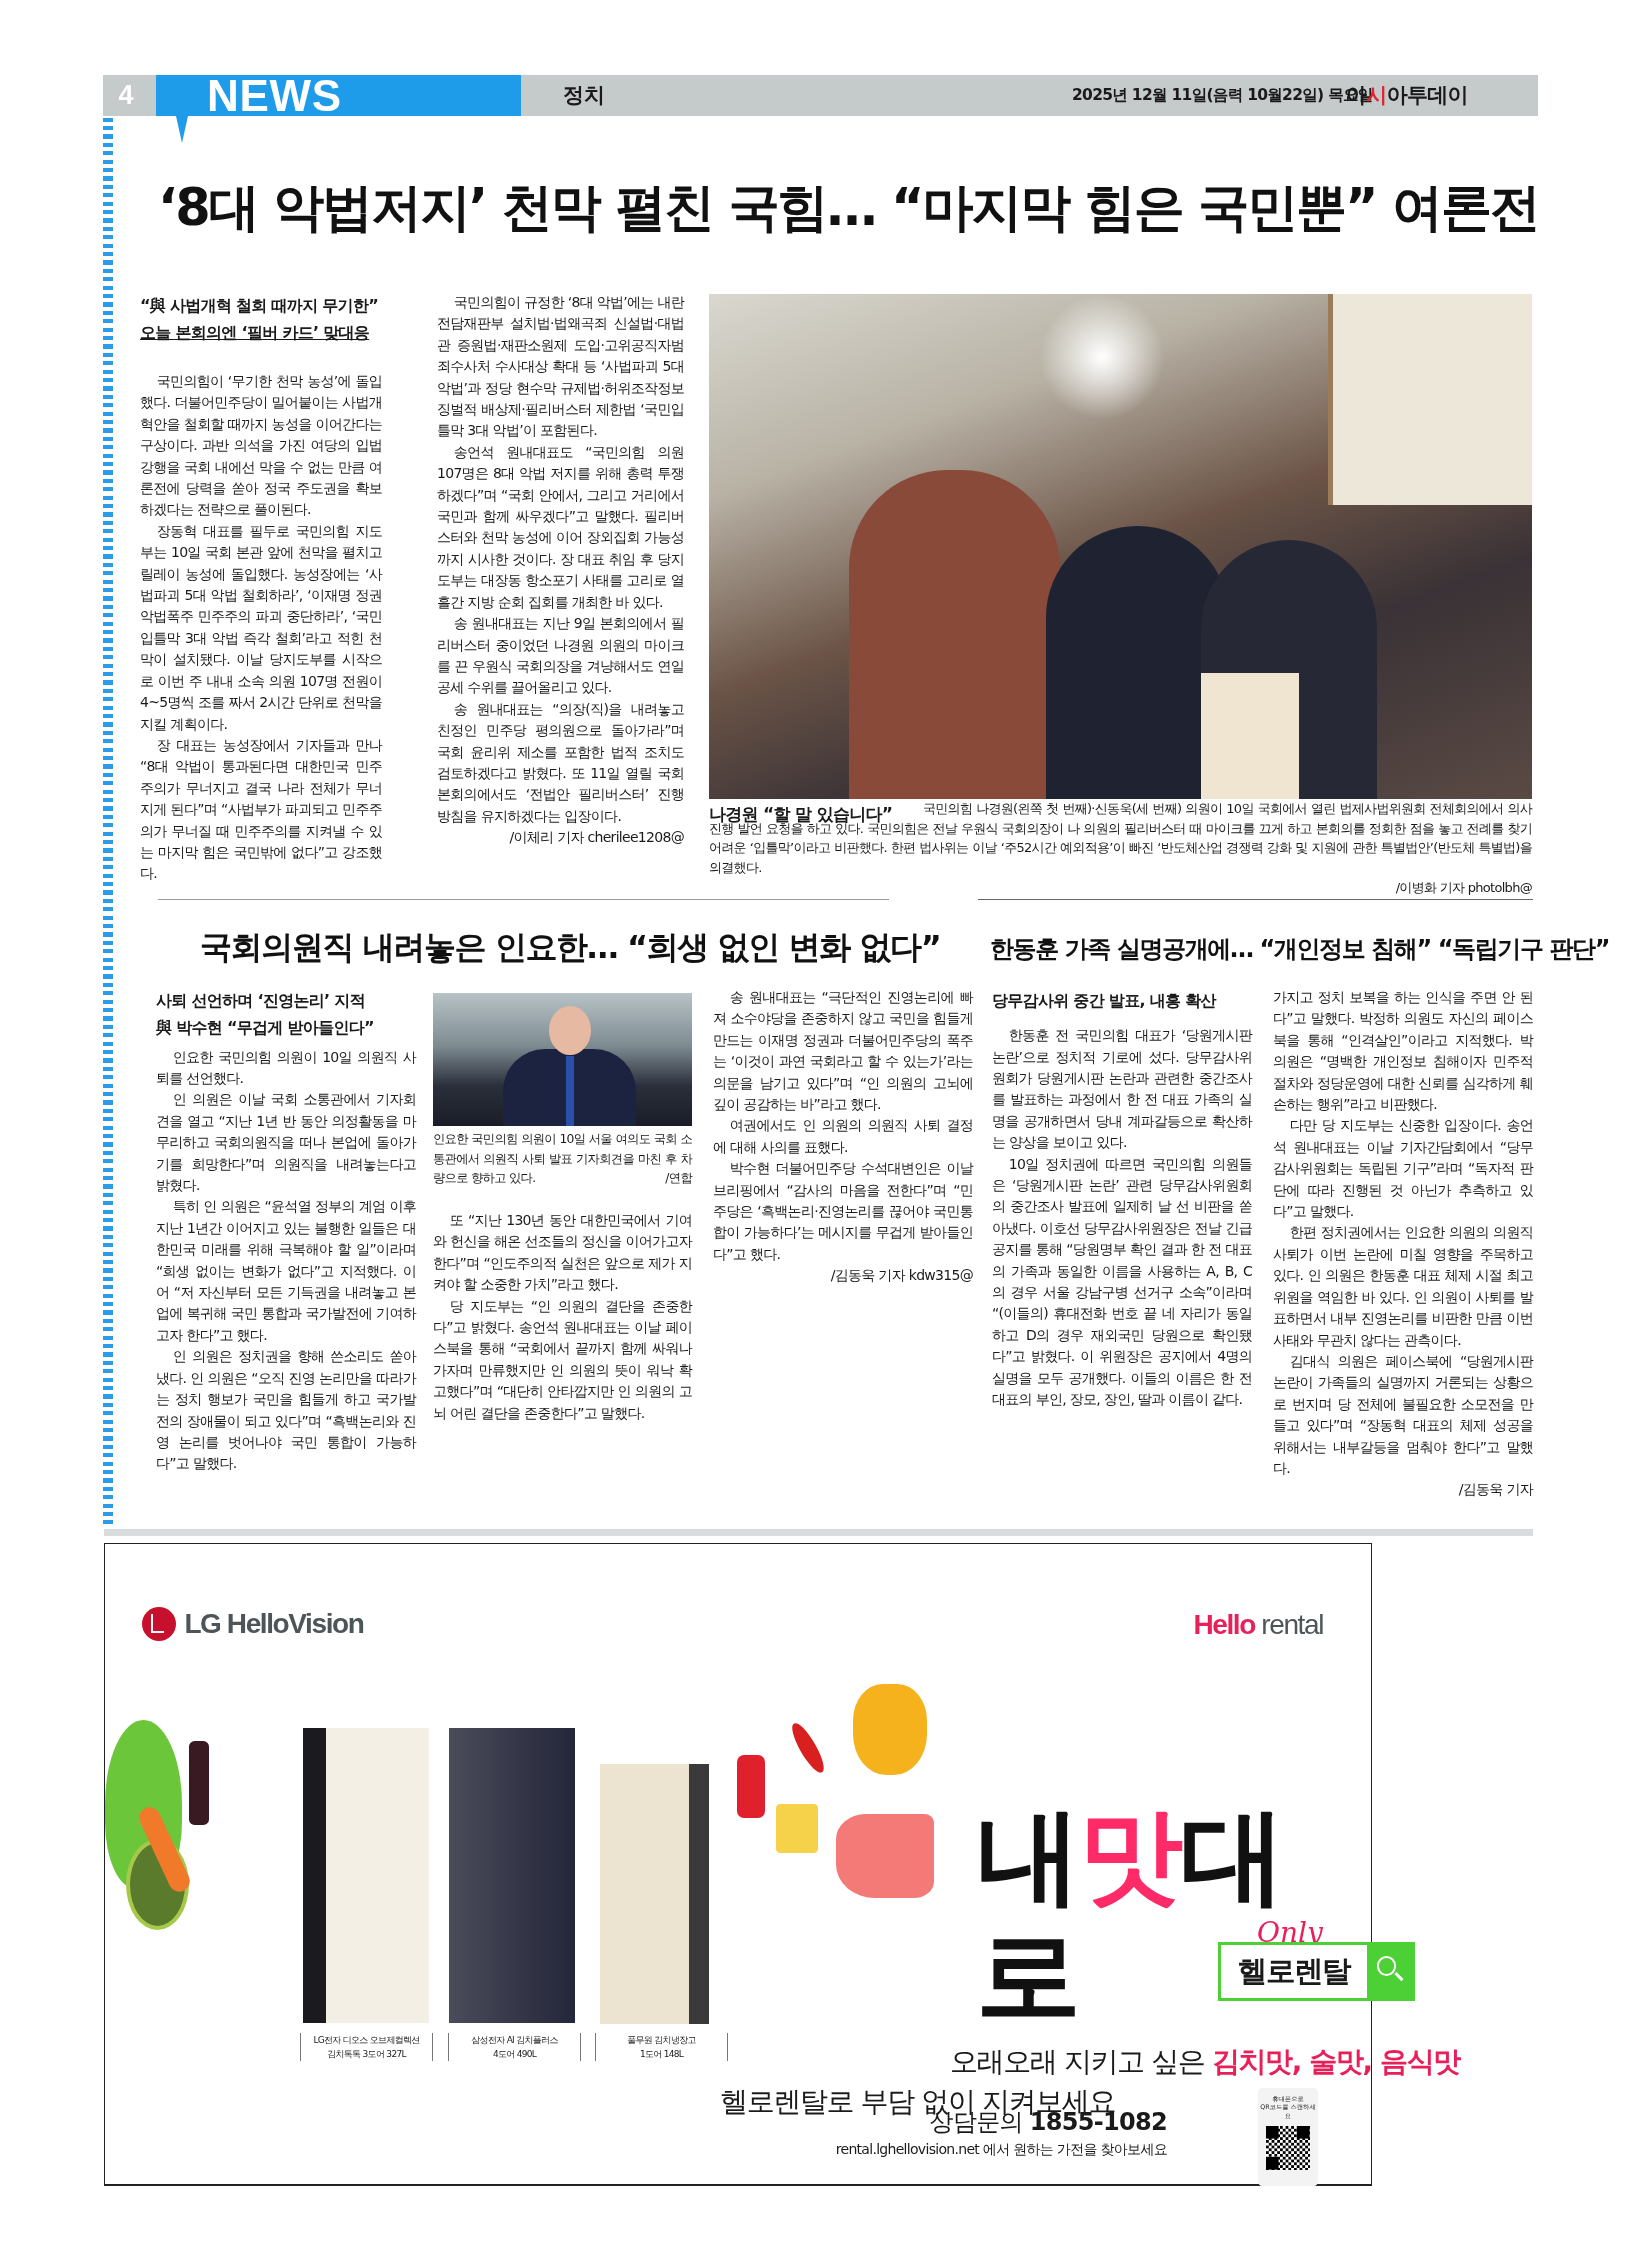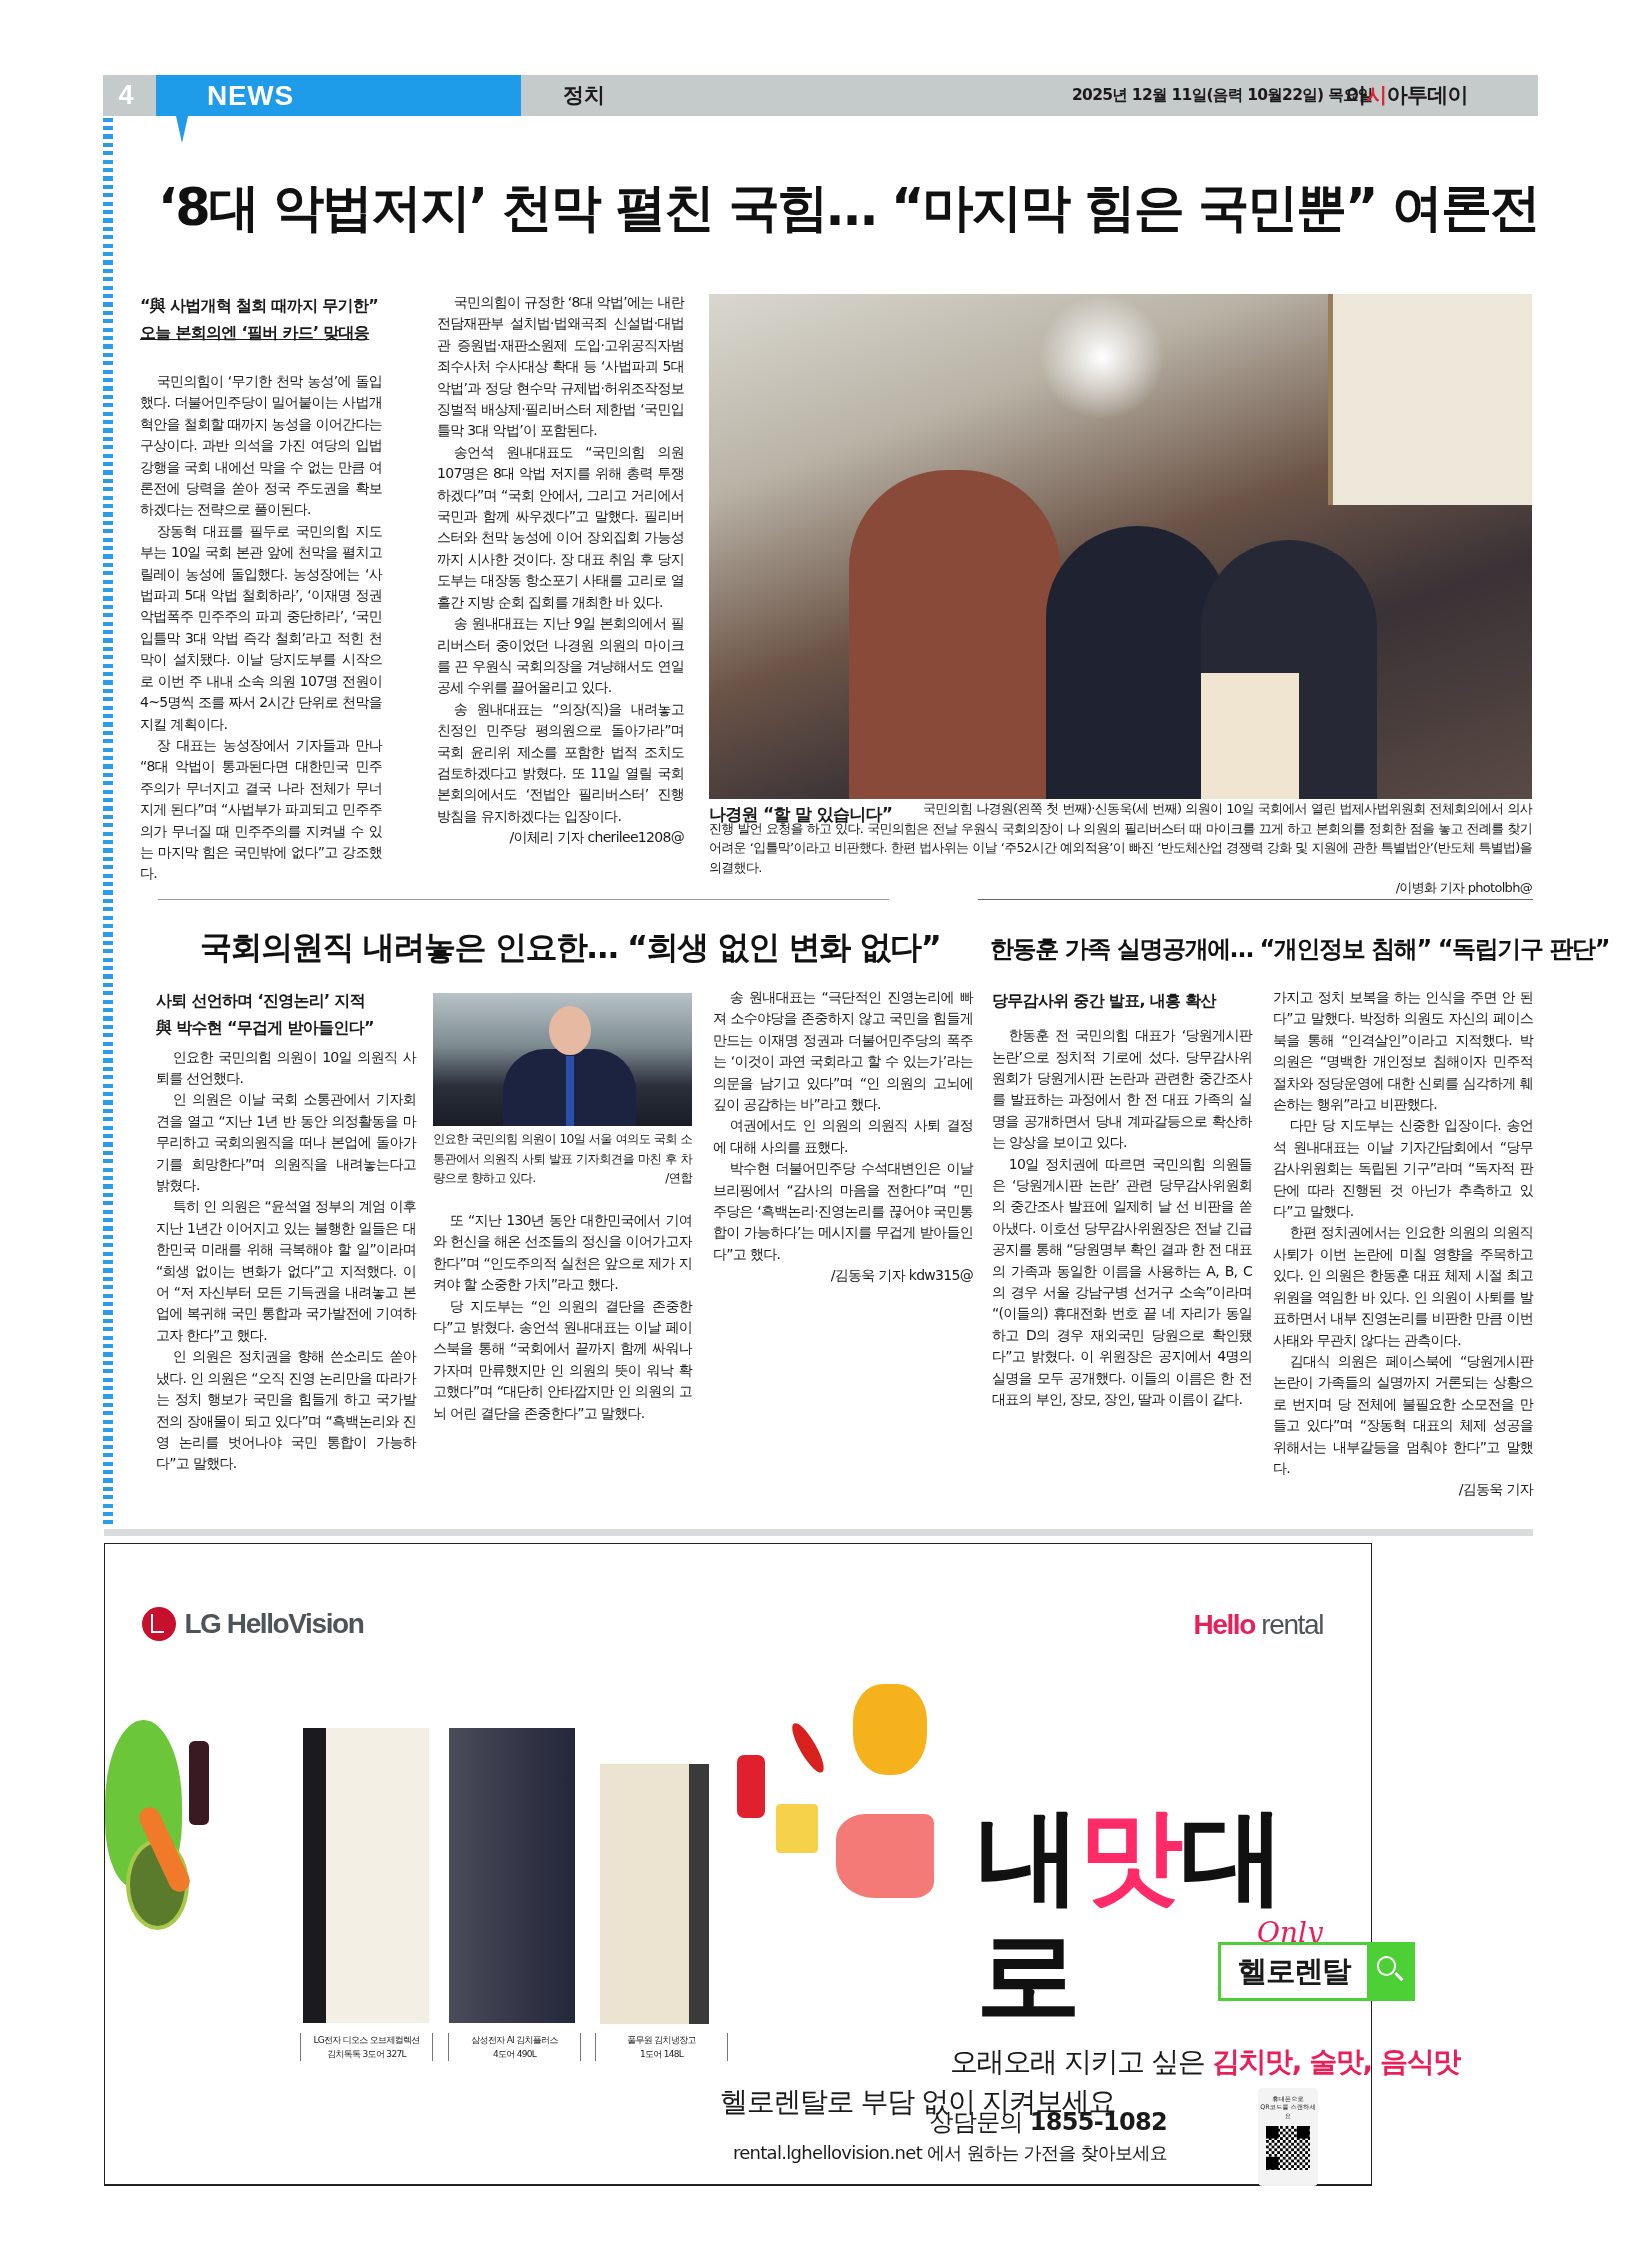--- a/index.html
+++ b/index.html
@@ -9,21 +9,21 @@
   
   .edge-stripe { position: absolute; left: 103px; top: 84px; width: 9.8px; height: 1440px;
     background: repeating-linear-gradient(to bottom, #2a9cea 0 4.2px, transparent 4.2px 8.4px); }
 
   
   .header { position: absolute; left: 103px; top: 75px; width: 1435px; height: 41px; background: #c5cacb; }
   .page-num { position: absolute; left: 0; top: 0; width: 53px; height: 41px; color: #fff; font-family: "Liberation Sans", sans-serif;
     font-size: 27px; font-weight: bold; line-height: 41px; padding-left: 15.5px; }
   .news-block { position: absolute; left: 53px; top: 0; width: 365px; height: 41px; background: #1e9be9; }
   .news-label { position: absolute; left: 51px; top: 0; color: #fff; font-family: "Liberation Sans", sans-serif; font-weight: bold;
-    font-size: 28px; line-height: 41px; letter-spacing: 0.7px; }
+    font-size: 44px; line-height: 41px; letter-spacing: 0.7px; }
   .news-pointer { position: absolute; left: 176px; top: 116px; width: 0; height: 0; border-left: 6.3px solid transparent; border-right: 6.3px solid transparent;
     border-top: 27px solid #1e9be9; }
   .section-name { position: absolute; left: 460px; top: 0; font-size: 21px; font-weight: bold; line-height: 41px; }
   .date-text { position: absolute; left: 969px; top: 0; font-size: 15.5px; font-weight: bold; line-height: 41px; letter-spacing: -0.7px; }
   .paper-logo { position: absolute; left: 1243px; top: 0; font-size: 21px; font-weight: bold; line-height: 41px; letter-spacing: -0.7px; }
   .paper-logo .accent { color: #e0242f; }
 
   
   .main-headline { position: absolute; left: 158px; top: 176px; width: 1377px; font-size: 51px; font-weight: bold; letter-spacing: -2.1px; line-height: 63px; color: #111; white-space: nowrap; }
 
@@ -82,21 +82,21 @@
   .tagline2 { position: absolute; right: 256px; top: 539px; font-size: 28px; letter-spacing: -1.4px; white-space: nowrap; }
 
   .fridge { position: absolute; }
   .fridge-label { position: absolute; top: 489px; width: 133px; border-left: 1.4px solid #777; border-right: 1.4px solid #777; font-size: 9px; line-height: 14px; text-align: center; letter-spacing: -0.7px; }
 
   .veg { position: absolute; border-radius: 50%; }
 
   .contact { position: absolute; right: 204px; top: 562px; text-align: right; }
   .contact-phone { font-size: 24px; letter-spacing: -0.7px; }
   .contact-phone b { font-weight: bold; }
-  .contact-url { font-size: 18px; letter-spacing: -0.7px; margin-top: 2.8px; }
+  .contact-url { font-size: 14px; letter-spacing: -0.7px; margin-top: 2.8px; }
   .qr-box { position: absolute; right: 53px; top: 544px; width: 60px; height: 98px; background: #f3f3f3; border-radius: 4.2px; text-align: center; font-size: 6.3px; line-height: 8.4px; padding-top: 7px; }
   .qr { margin: 5.6px auto 0; width: 44px; height: 44px;
     background:
       linear-gradient(#000,#000) 0 0/12.6px 12.6px no-repeat,
       linear-gradient(#000,#000) 31px 0/12.6px 12.6px no-repeat,
       linear-gradient(#000,#000) 0 31px/12.6px 12.6px no-repeat,
       repeating-conic-gradient(#000 0 25%, #fff 0 50%) 0 0/5.6px 5.6px; }
 </style>
 </head>
 <body>

